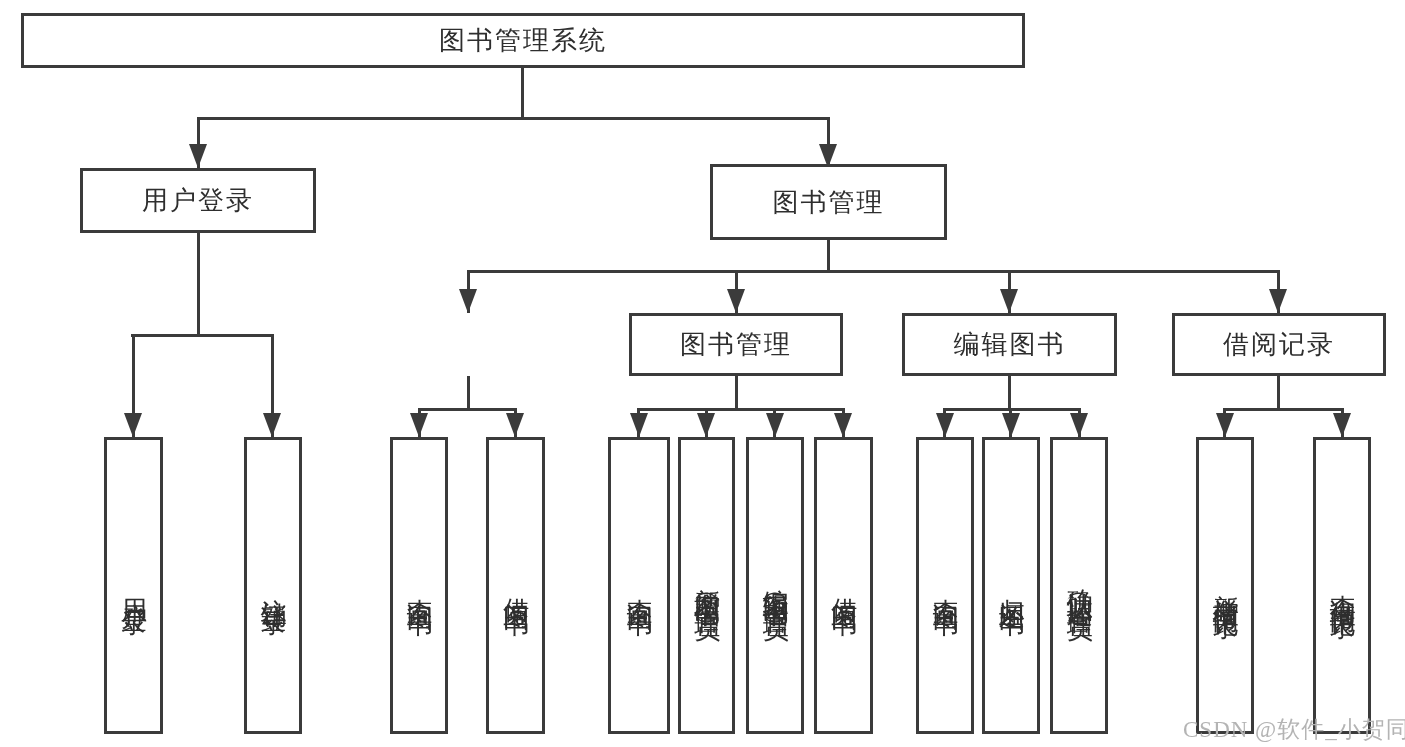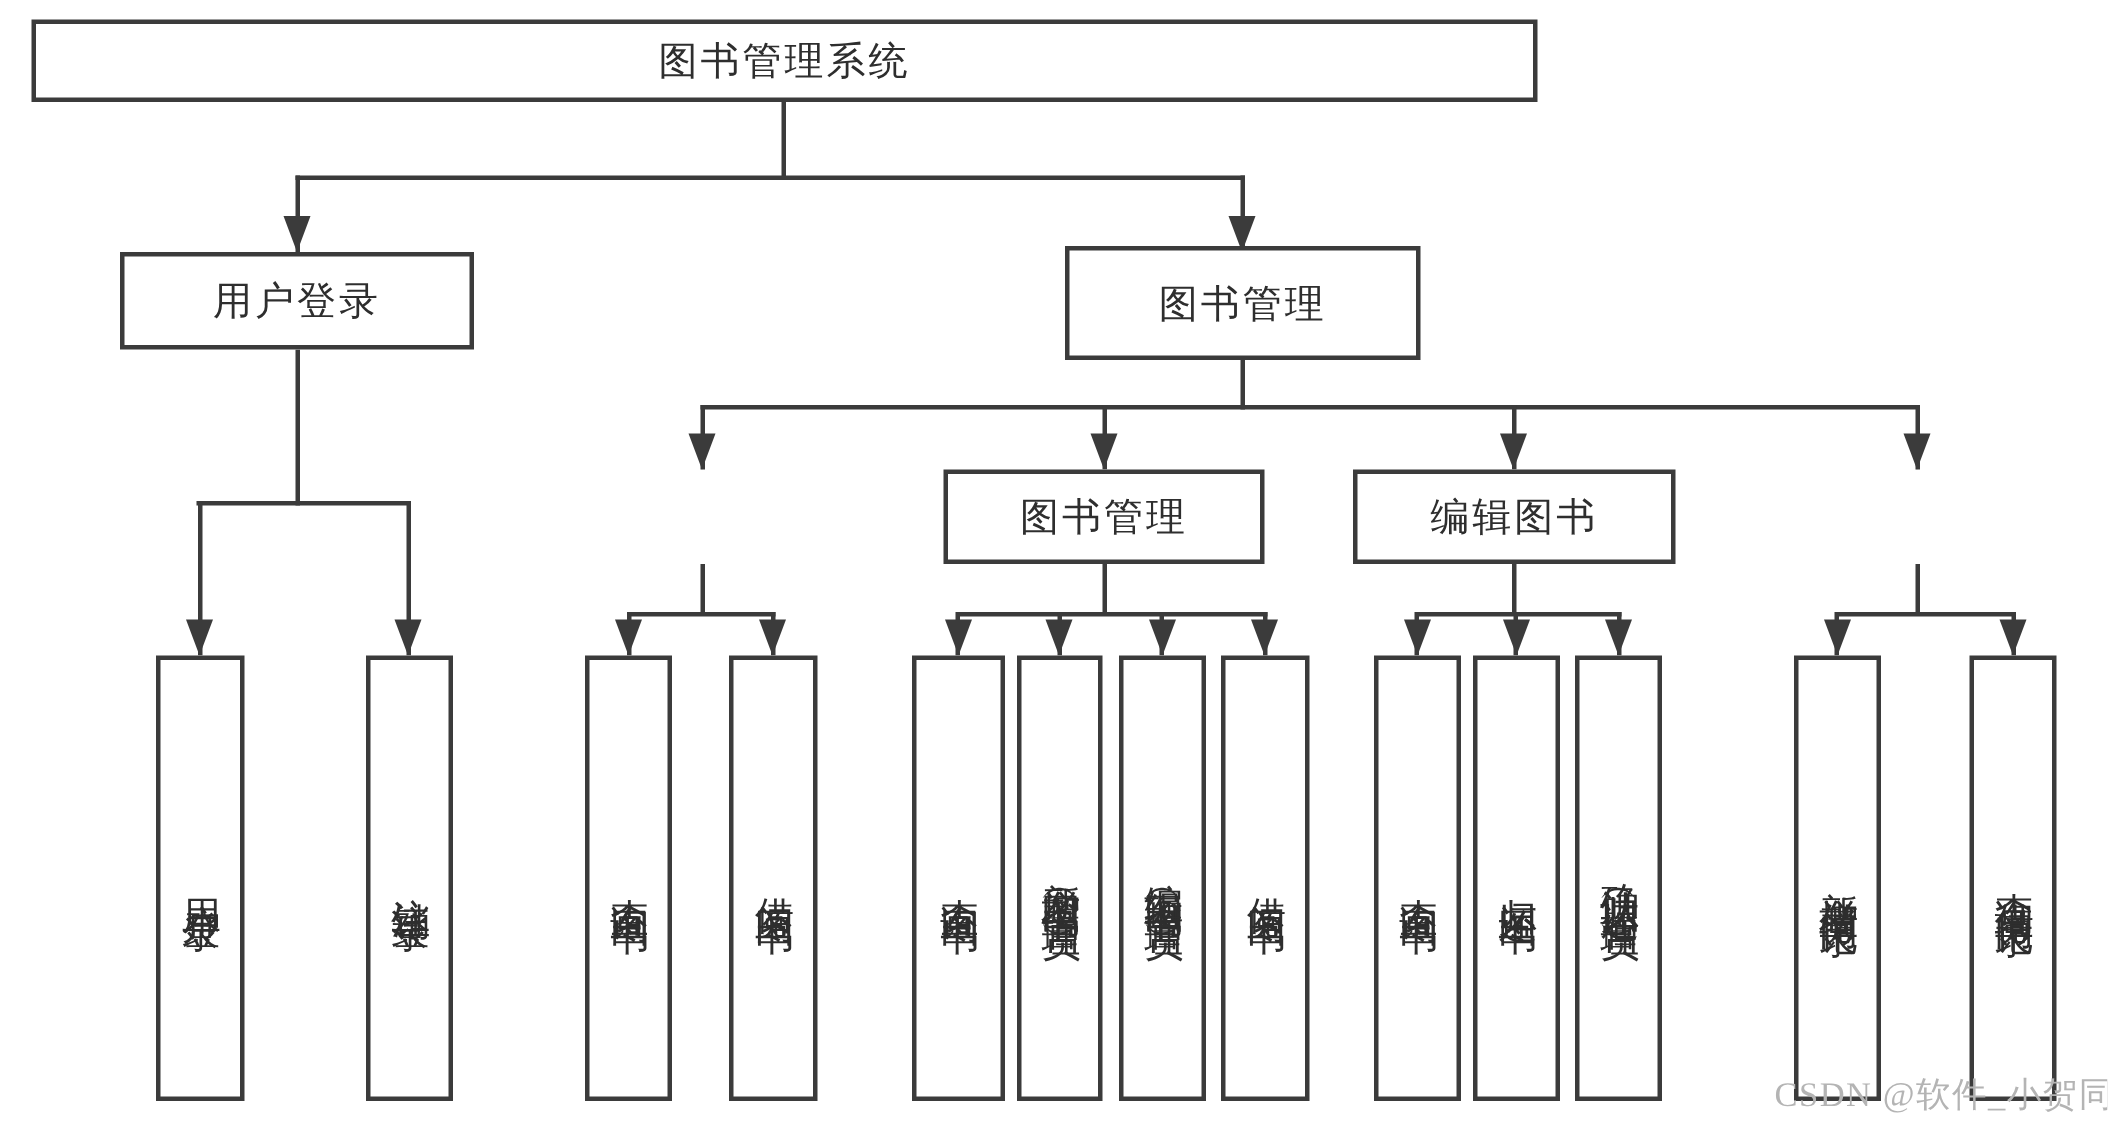--- a/index.html
+++ b/index.html
@@ -123,20 +123,23 @@
   <div class="box hbox" style="left:710px;top:164px;width:237px;height:76px">
     <span>图书管理</span>
   </div>
 
   <div class="box hbox" style="left:629px;top:313px;width:214px;height:63px">
     <span>图书管理</span>
   </div>
   <div class="box hbox" style="left:902px;top:313px;width:215px;height:63px">
     <span>编辑图书</span>
   </div>
+  <div class="box hbox" style="left:1172px;top:313px;width:214px;height:63px">
+    <span>借阅记录</span>
+  </div>
 
   <div class="box vbox" style="left:104px;top:437px;width:59px;height:297px">
     <span>用户登录</span>
   </div>
   <div class="box vbox" style="left:244px;top:437px;width:58px;height:297px">
     <span>注销登录</span>
   </div>
 
   <div class="box vbox" style="left:390px;top:437px;width:58px;height:297px">
     <span>查询图书</span>

